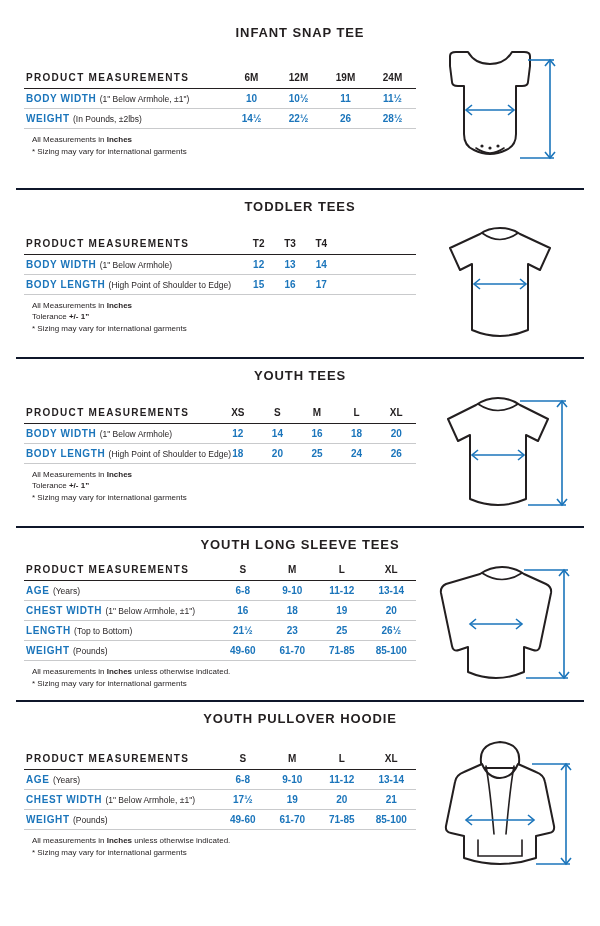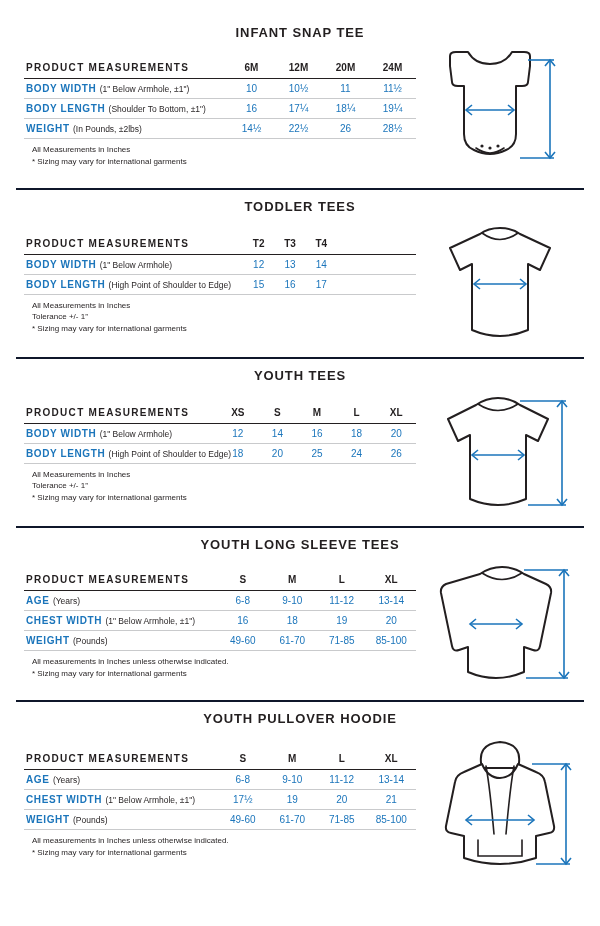--- a/index.html
+++ b/index.html
@@ -92,31 +92,31 @@
   }
   .row-label .note {
     font-weight: normal;
     font-size: 8.5px;
     letter-spacing: 0;
     color: #231f20;
   }
   .val {
     text-align: center;
     color: #1b75bb;
-    font-weight: normal;
+    font-weight: bold;
     font-size: 11px;
     margin-top: 30px;
   }
   .footnotes {
     padding: 5px 0 9px 8px;
     font-size: 8px;
     line-height: 1.45;
     color: #231f20;
   }
-  .footnotes .b { font-weight: normal; }
+  .footnotes .b { font-weight: bold; }
   .footnotes div { white-space: nowrap; }
 
   svg { display: block; }
   .gmt {
     fill: #ffffff;
     stroke: #231f20;
     stroke-width: 2;
     stroke-linejoin: round;
     stroke-linecap: round;
   }
@@ -140,38 +140,31 @@
   <div class="section">
     <div class="sec-title">INFANT SNAP TEE</div>
     <div class="sec-body">
       <div class="table-wrap">
         <table class="sz">
           <thead>
             <tr>
               <th class="hdr-label" style="width:200px;">PRODUCT MEASUREMENTS</th>
               <th class="hdr-size">6M</th>
               <th class="hdr-size">12M</th>
-              <th class="hdr-size">20M</th>
+              <th class="hdr-size">19M</th>
               <th class="hdr-size">24M</th>
             </tr>
           </thead>
           <tbody>
             <tr>
               <td class="row-label"><span>BODY WIDTH</span> <span class="note">(1" Below Armhole, ±1")</span></td>
               <td class="val">10</td>
               <td class="val">10½</td>
               <td class="val">11</td>
               <td class="val">11½</td>
-            </tr>
-            <tr>
-              <td class="row-label"><span>BODY LENGTH</span> <span class="note">(Shoulder To Bottom, ±1")</span></td>
-              <td class="val">16</td>
-              <td class="val">17¼</td>
-              <td class="val">18¼</td>
-              <td class="val">19¼</td>
             </tr>
             <tr>
               <td class="row-label"><span>WEIGHT</span> <span class="note">(In Pounds, ±2lbs)</span></td>
               <td class="val">14½</td>
               <td class="val">22½</td>
               <td class="val">26</td>
               <td class="val">28½</td>
             </tr>
           </tbody>
         </table>
@@ -341,20 +334,27 @@
               <td class="val">13-14</td>
             </tr>
             <tr>
               <td class="row-label"><span>CHEST WIDTH</span> <span class="note">(1" Below Armhole, ±1")</span></td>
               <td class="val">16</td>
               <td class="val">18</td>
               <td class="val">19</td>
               <td class="val">20</td>
             </tr>
             <tr>
+              <td class="row-label"><span>LENGTH</span> <span class="note">(Top to Bottom)</span></td>
+              <td class="val">21½</td>
+              <td class="val">23</td>
+              <td class="val">25</td>
+              <td class="val">26½</td>
+            </tr>
+            <tr>
               <td class="row-label"><span>WEIGHT</span> <span class="note">(Pounds)</span></td>
               <td class="val">49-60</td>
               <td class="val">61-70</td>
               <td class="val">71-85</td>
               <td class="val">85-100</td>
             </tr>
           </tbody>
         </table>
         <div class="footnotes">
           <div><span>All measurements in </span><span class="b">Inches</span><span> unless otherwise indicated.</span></div>

